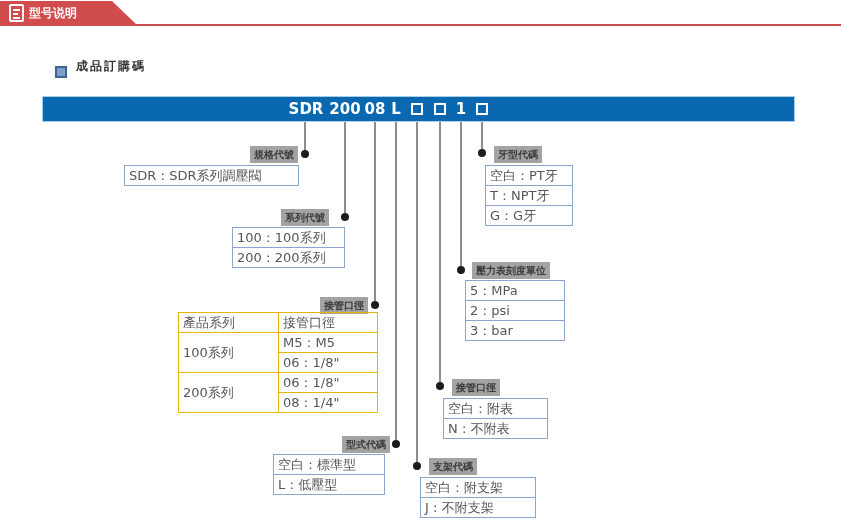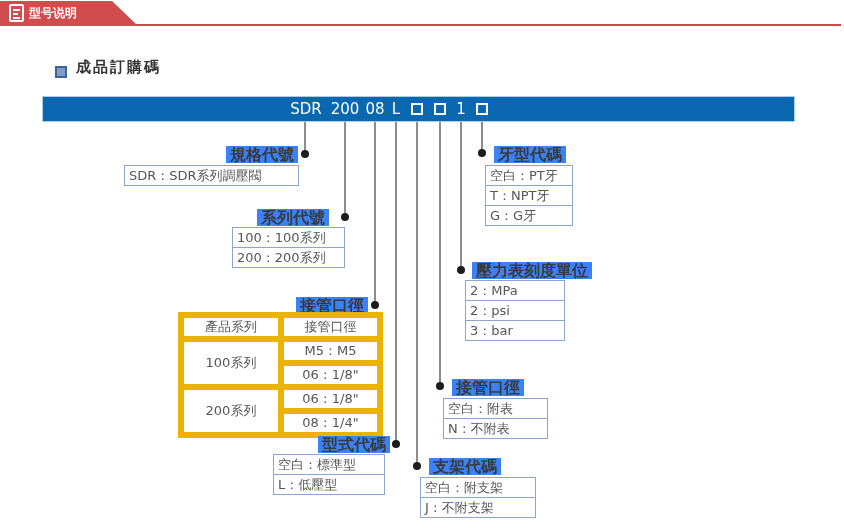--- a/index.html
+++ b/index.html
@@ -13,47 +13,47 @@
   .doc-icon { position:absolute; left:9px; top:4px; width:15px; height:18px;
               border:2px solid #fff; border-radius:2px; background:#d04c4d; }
   .doc-icon i { position:absolute; left:2px; width:7px; height:2px; background:#fff; display:block; }
   .doc-icon i:nth-child(1){ top:3px; } .doc-icon i:nth-child(2){ top:7px; width:5px; } .doc-icon i:nth-child(3){ top:11px; }
   .banner-title { position:absolute; left:29px; top:1px; height:25px; line-height:25px;
                   color:#fff; font-size:12px; font-weight:bold; white-space:nowrap; }
 
   
   .sq-bullet { position:absolute; left:55px; top:66px; width:12px; height:12px;
                border:2px solid #3d6399; background:#7d9fc7; }
-  .heading { position:absolute; left:76px; top:58px; font-size:15px; font-weight:bold;
+  .heading { position:absolute; left:76px; top:58px; font-size:12px; font-weight:bold;
              color:#333335; letter-spacing:2px; white-space:nowrap; }
 
   
   .code-bar { position:absolute; left:42px; top:96px; width:753px; height:26px;
               background:#0a68b0; border:1px solid #a9cfe8; }
   .seg { position:absolute; top:96px; height:26px; line-height:26px; color:#fff;
-         font-size:15px; font-weight:normal; transform:translateX(-50%); white-space:nowrap; }
+         font-size:15px; font-weight:bold; transform:translateX(-50%); white-space:nowrap; }
   .blank-sq { position:absolute; top:103px; width:12px; height:12px; border:2px solid #fff;
               transform:translateX(-50%); background:transparent; }
 
   
   .vline { position:absolute; width:2px; background:#8c8c8c; }
   .bullet { position:absolute; width:8px; height:8px; border-radius:50%; background:#1c1c1c; }
 
   
-  .clabel { position:absolute; background:#3b82f6; color:#3a3a3c; font-size:16px; font-weight:bold;
+  .clabel { position:absolute; background:#a3a3a3; color:#3a3a3c; font-size:10px; font-weight:bold;
             line-height:17px; padding:0 4px; white-space:nowrap; }
   .cbox { position:absolute; border:1px solid #8ba6cd; background:#fff; }
   .crow { font-size:13px; color:#55565a; line-height:19px; padding:0 4px; white-space:nowrap;
           border-top:1px solid #8ba6cd; }
   .crow:first-child { border-top:none; }
 
   
   table.pt { position:absolute; left:178px; top:312px; border-collapse:collapse; }
-  table.pt td { border:6px solid #eab308; font-size:13px; color:#55565a; padding:0 4px;
-                height:20px; white-space:nowrap;text-align:center; }
+  table.pt td { border:1px solid #eab308; font-size:13px; color:#55565a; padding:0 4px;
+                height:20px; white-space:nowrap; }
   table.pt td.c1 { width:100px; } table.pt td.c2 { width:99px; }
 </style>
 </head>
 <body>
 
 <div class="page">
 
   <div class="underline"></div>
   <div class="banner"></div>
   <div class="doc-icon">
@@ -142,21 +142,21 @@
   </div>
 
   <div class="clabel" style="left:452px; top:379px">接管口徑</div>
   <div class="cbox" style="left:443px; top:398px; width:105px">
     <div class="crow">空白：附表</div>
     <div class="crow">N：不附表</div>
   </div>
 
   <div class="clabel" style="left:472px; top:262px">壓力表刻度單位</div>
   <div class="cbox" style="left:465px; top:280px; width:100px">
-    <div class="crow">2：MPa</div>
+    <div class="crow">5：MPa</div>
     <div class="crow">2：psi</div>
     <div class="crow">3：bar</div>
   </div>
 
   <div class="clabel" style="left:494px; top:146px">牙型代碼</div>
   <div class="cbox" style="left:485px; top:165px; width:88px">
     <div class="crow">空白：PT牙</div>
     <div class="crow">T：NPT牙</div>
     <div class="crow">G：G牙</div>
   </div>

